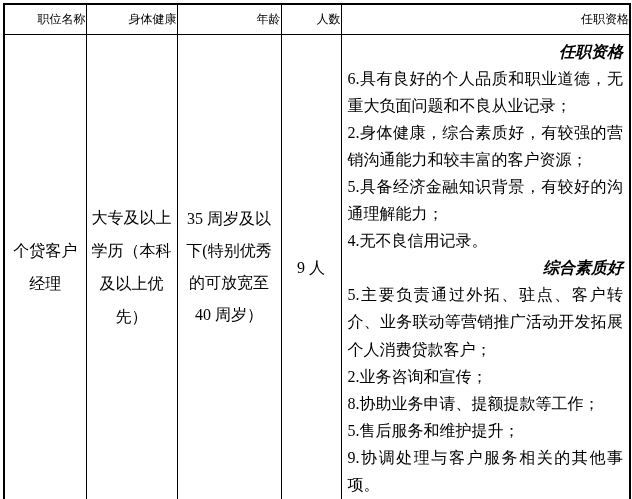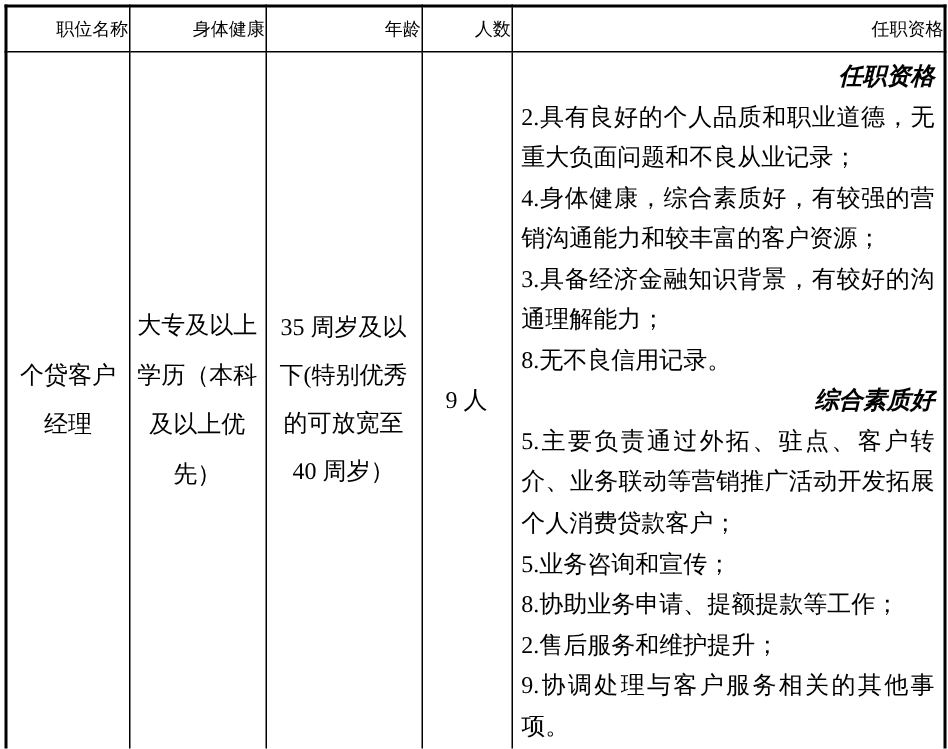--- a/index.html
+++ b/index.html
@@ -92,27 +92,27 @@
       </tr>
     </thead>
     <tbody>
       <tr>
         <td class="c-center">个贷客户经理</td>
         <td class="c-center">大专及以上学历（本科及以上优先）</td>
         <td class="c-center c-age">35 周岁及以下(特别优秀的可放宽至 40 周岁）</td>
         <td class="c-center">9 人</td>
         <td class="c-other">
           <div class="req bold">任职资格</div>
-          <div class="req">2.具有良好的个人品质和职业道德，无重大负面问题和不良从业记录；</div>
-          <div class="req">4.身体健康，综合素质好，有较强的营销沟通能力和较丰富的客户资源；</div>
-          <div class="req">3.具备经济金融知识背景，有较好的沟通理解能力；</div>
-          <div class="req">8.无不良信用记录。</div>
+          <div class="req">6.具有良好的个人品质和职业道德，无重大负面问题和不良从业记录；</div>
+          <div class="req">2.身体健康，综合素质好，有较强的营销沟通能力和较丰富的客户资源；</div>
+          <div class="req">5.具备经济金融知识背景，有较好的沟通理解能力；</div>
+          <div class="req">4.无不良信用记录。</div>
           <div class="req bold">综合素质好</div>
           <div class="req">5.主要负责通过外拓、驻点、客户转介、业务联动等营销推广活动开发拓展个人消费贷款客户；</div>
-          <div class="req">5.业务咨询和宣传；</div>
+          <div class="req">2.业务咨询和宣传；</div>
           <div class="req">8.协助业务申请、提额提款等工作；</div>
-          <div class="req">2.售后服务和维护提升；</div>
+          <div class="req">5.售后服务和维护提升；</div>
           <div class="req">9.协调处理与客户服务相关的其他事项。</div>
         </td>
       </tr>
     </tbody>
   </table>
 </div>
 
 </body></html>

